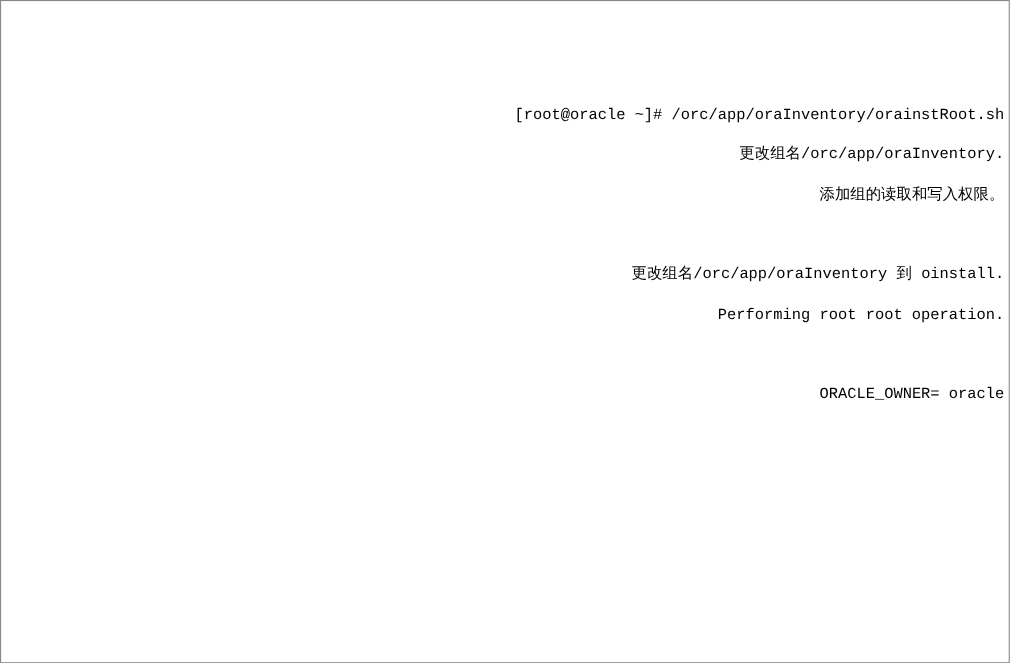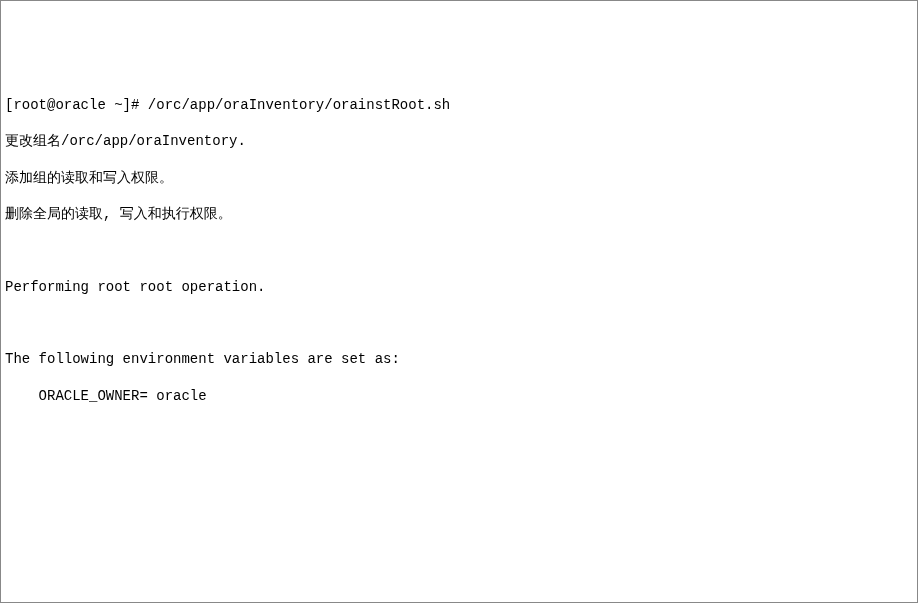--- a/index.html
+++ b/index.html
@@ -20,36 +20,36 @@
       height: 603px;
       border: 1px solid #888;
     }
     .terminal {
       font-family: 'Courier New', monospace;
       white-space: pre;
     }
     .line {
       display: block;
       min-height: 18px;
+      text-align: right;
     }
   </style>
 </head>
 <body>
 
 
 
 <div class="terminal">
 <span class="line">[root@oracle ~]# /orc/app/oraInventory/orainstRoot.sh</span>
 <span class="line">更改组名/orc/app/oraInventory.</span>
 <span class="line">添加组的读取和写入权限。</span>
-<span class="line">删除全局的读取, 写入和执行权限。</span>
 <span class="line"></span>
+<span class="line">更改组名/orc/app/oraInventory 到 oinstall.</span>
 <span class="line">Performing root root operation.</span>
 <span class="line"></span>
-<span class="line">The following environment variables are set as:</span>
 <span class="line">    ORACLE_OWNER= oracle</span>
 <span class="line"></span>
 
 
 
 
 
 
 
 

